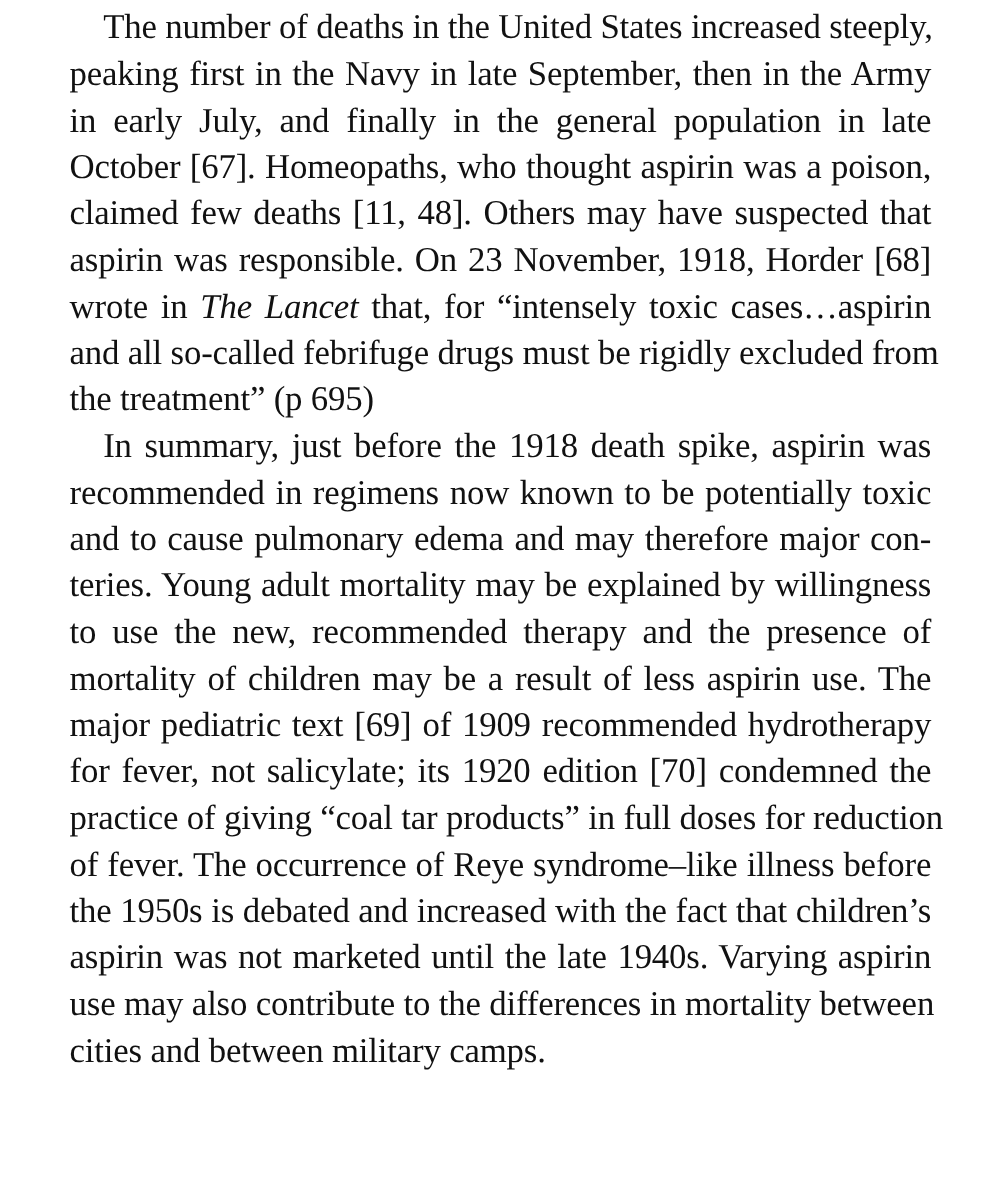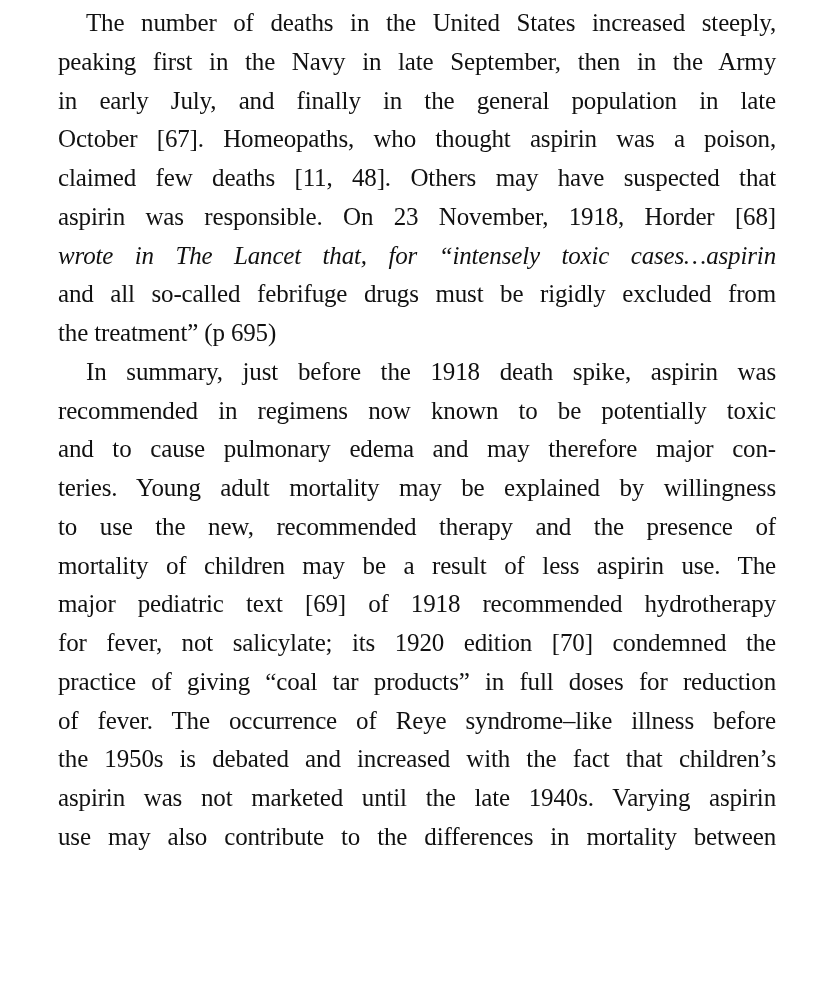--- a/index.html
+++ b/index.html
@@ -12,39 +12,39 @@
     height: 984px;
     overflow: hidden;
     position: relative;
   }
   .page {
     position: absolute;
     left: 58px;
     top: 4px;
     width: 718px;
     font-family: "Liberation Serif", "DejaVu Serif", serif;
-    font-size: 25px;
+    font-size: 29px;
     line-height: 38.75px;
     color: #111111;
   }
   .line {
     display: block;
     height: 38.75px;
     white-space: nowrap;
     text-align: justify;
     text-align-last: justify;
     letter-spacing: -0.15px;
   }
   .line.indent {
     padding-left: 28px;
   }
   .line.last {
     text-align-last: left;
   }
-  .line span { display: inline; font-style: italic; }
+  .line span { display: inline; }
   em { font-style: italic; }
 </style>
 </head>
 <body>
 
 <div class="page">
   <div>
     <span class="line indent">The number of deaths in the United States increased steeply,</span>
     <span class="line">peaking first in the Navy in late September, then in the Army</span>
     <span class="line">in early July, and finally in the general population in late</span>
@@ -55,21 +55,22 @@
     <span class="line">and all so-called febrifuge drugs must be rigidly excluded from</span>
     <span class="line last">the treatment” (p 695)</span>
   </div>
   <div>
     <span class="line indent">In summary, just before the 1918 death spike, aspirin was</span>
     <span class="line">recommended in regimens now known to be potentially toxic</span>
     <span class="line">and to cause pulmonary edema and may therefore major con-</span>
     <span class="line">teries. Young adult mortality may be explained by willingness</span>
     <span class="line">to use the new, recommended therapy and the presence of</span>
     <span class="line">mortality of children may be a result of less aspirin use. The</span>
-    <span class="line">major pediatric text [69] of 1918 recommended hydrotherapy</span>
+    <span class="line">major pediatric text [69] of 1909 recommended hydrotherapy</span>
     <span class="line">for fever, not salicylate; its 1920 edition [70] condemned the</span>
     <span class="line">practice of giving “coal tar products” in full doses for reduction</span>
     <span class="line">of fever. The occurrence of Reye syndrome–like illness before</span>
     <span class="line">the 1950s is debated and increased with the fact that children’s</span>
     <span class="line">aspirin was not marketed until the late 1940s. Varying aspirin</span>
     <span class="line">use may also contribute to the differences in mortality between</span>
+    <span class="line last">cities and between military camps.</span>
   </div>
 </div>
 
 </body></html>

